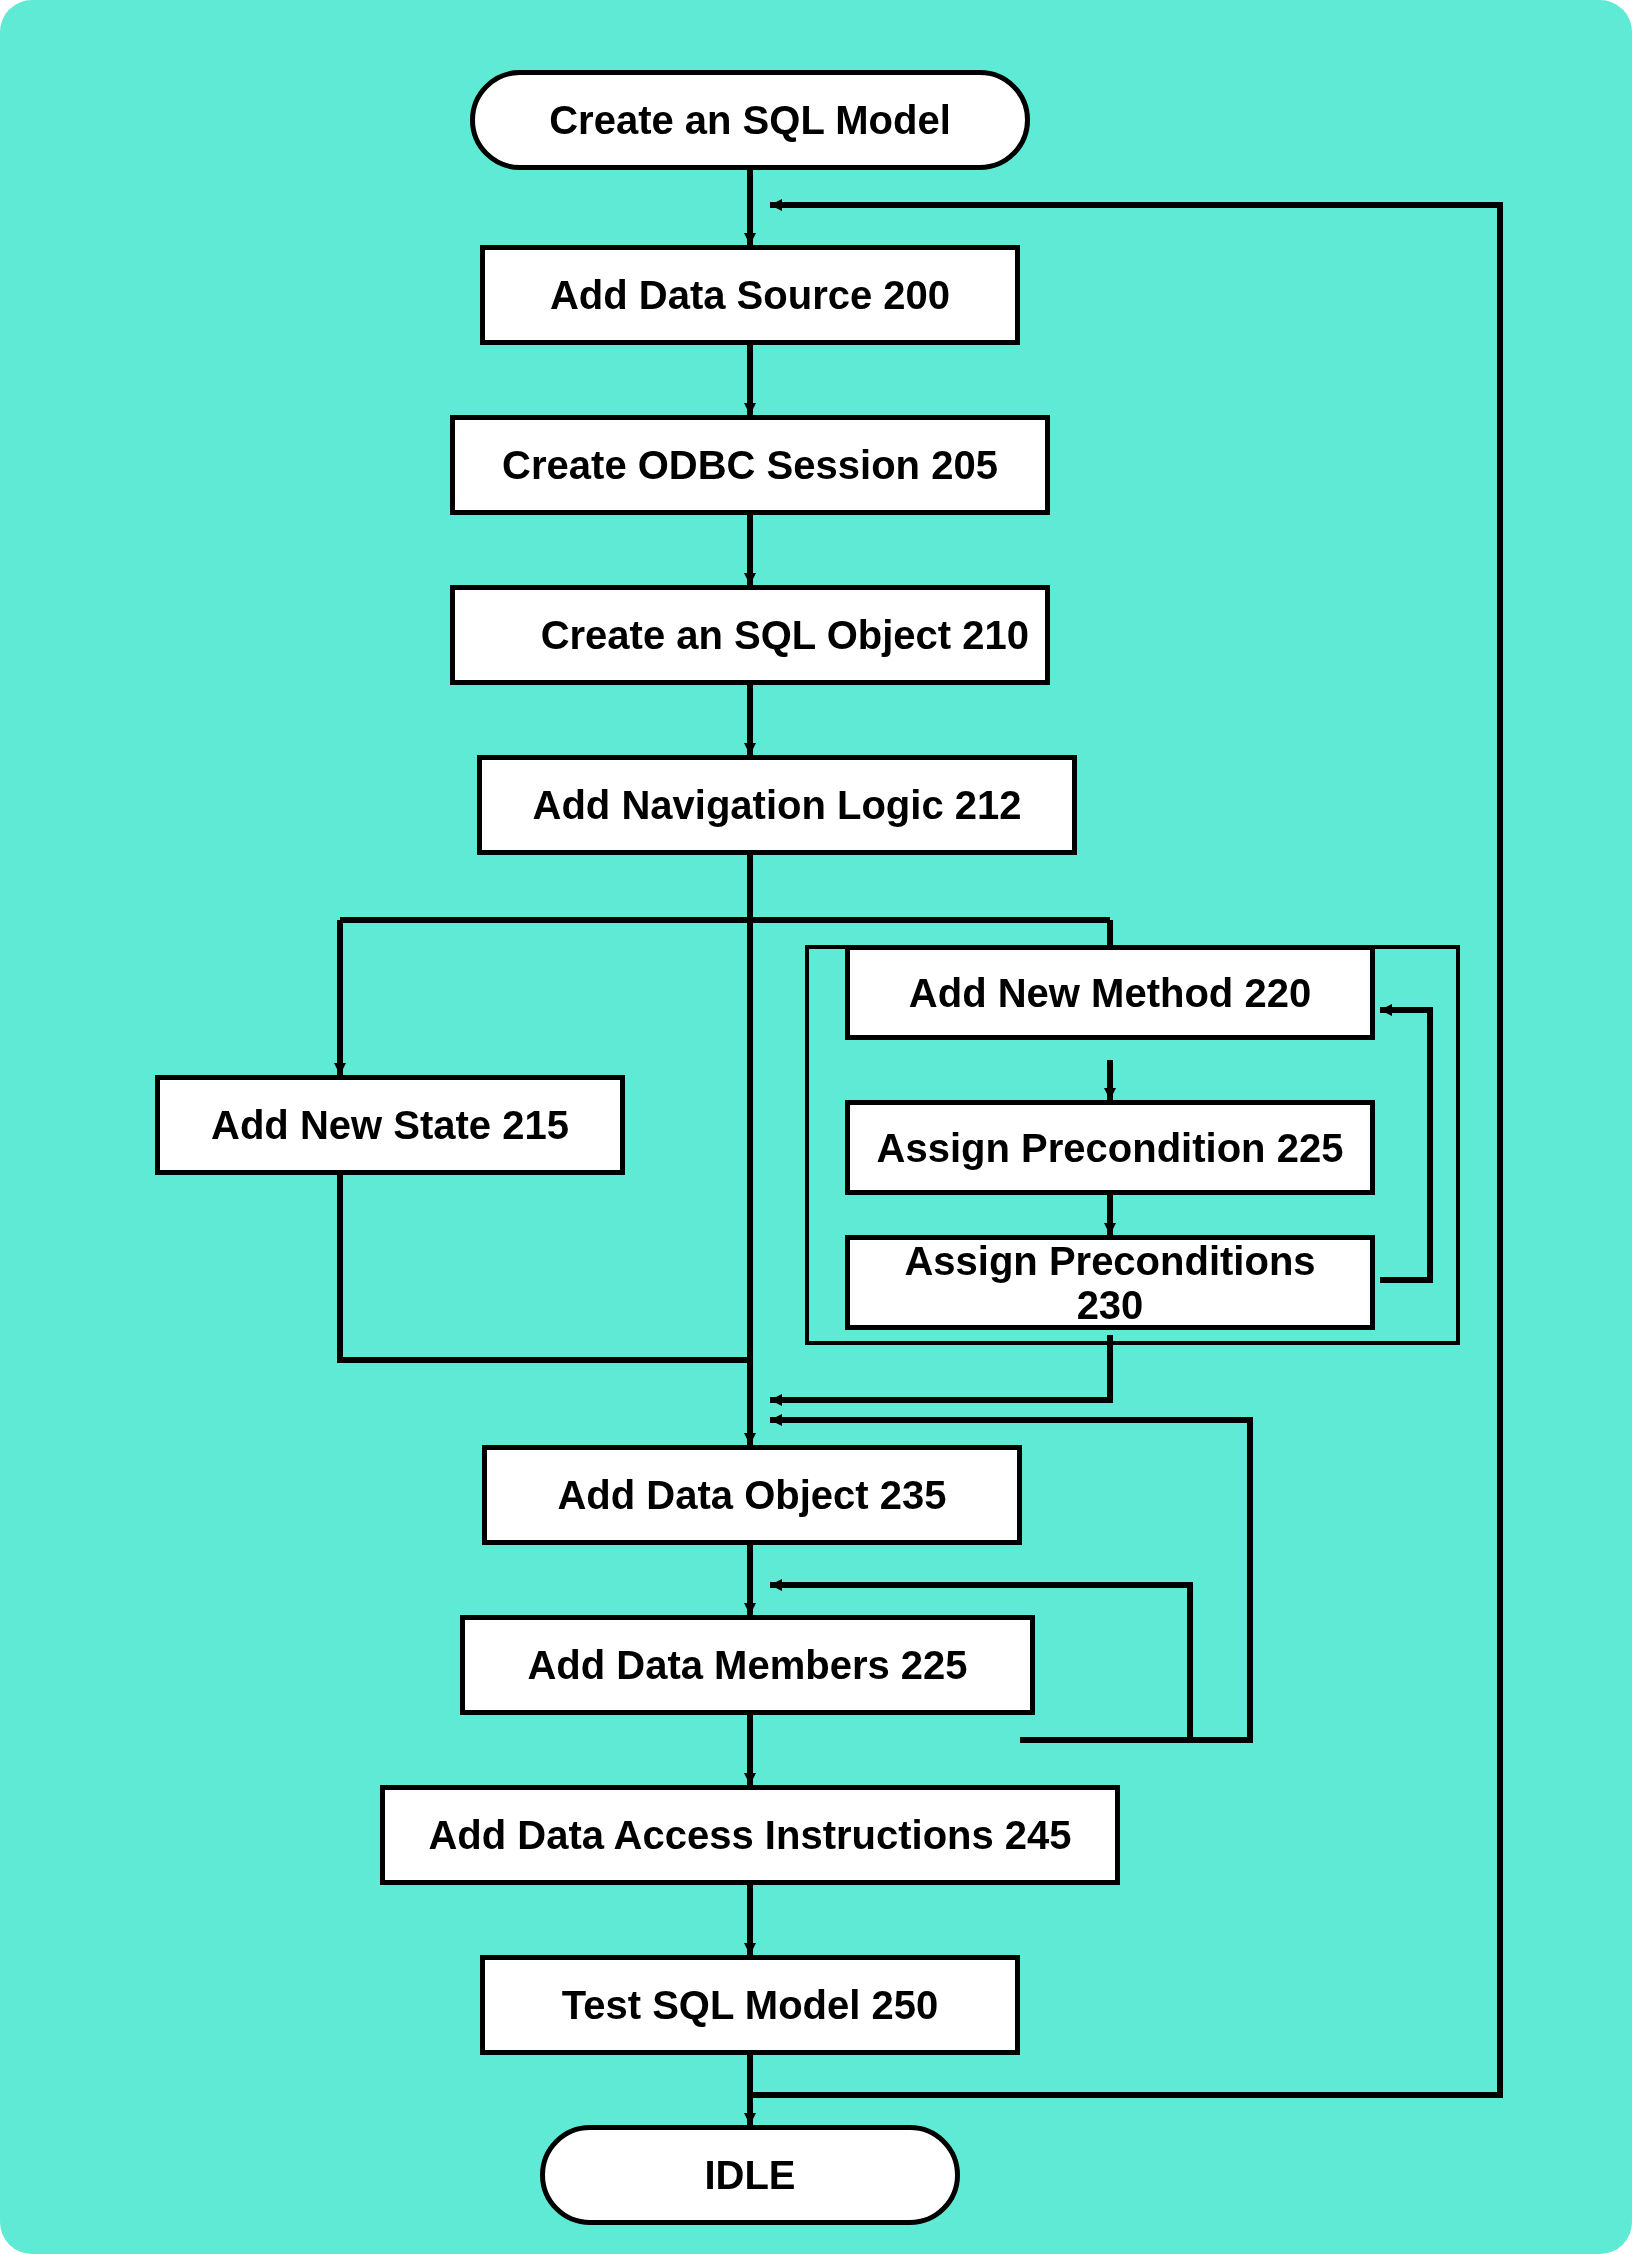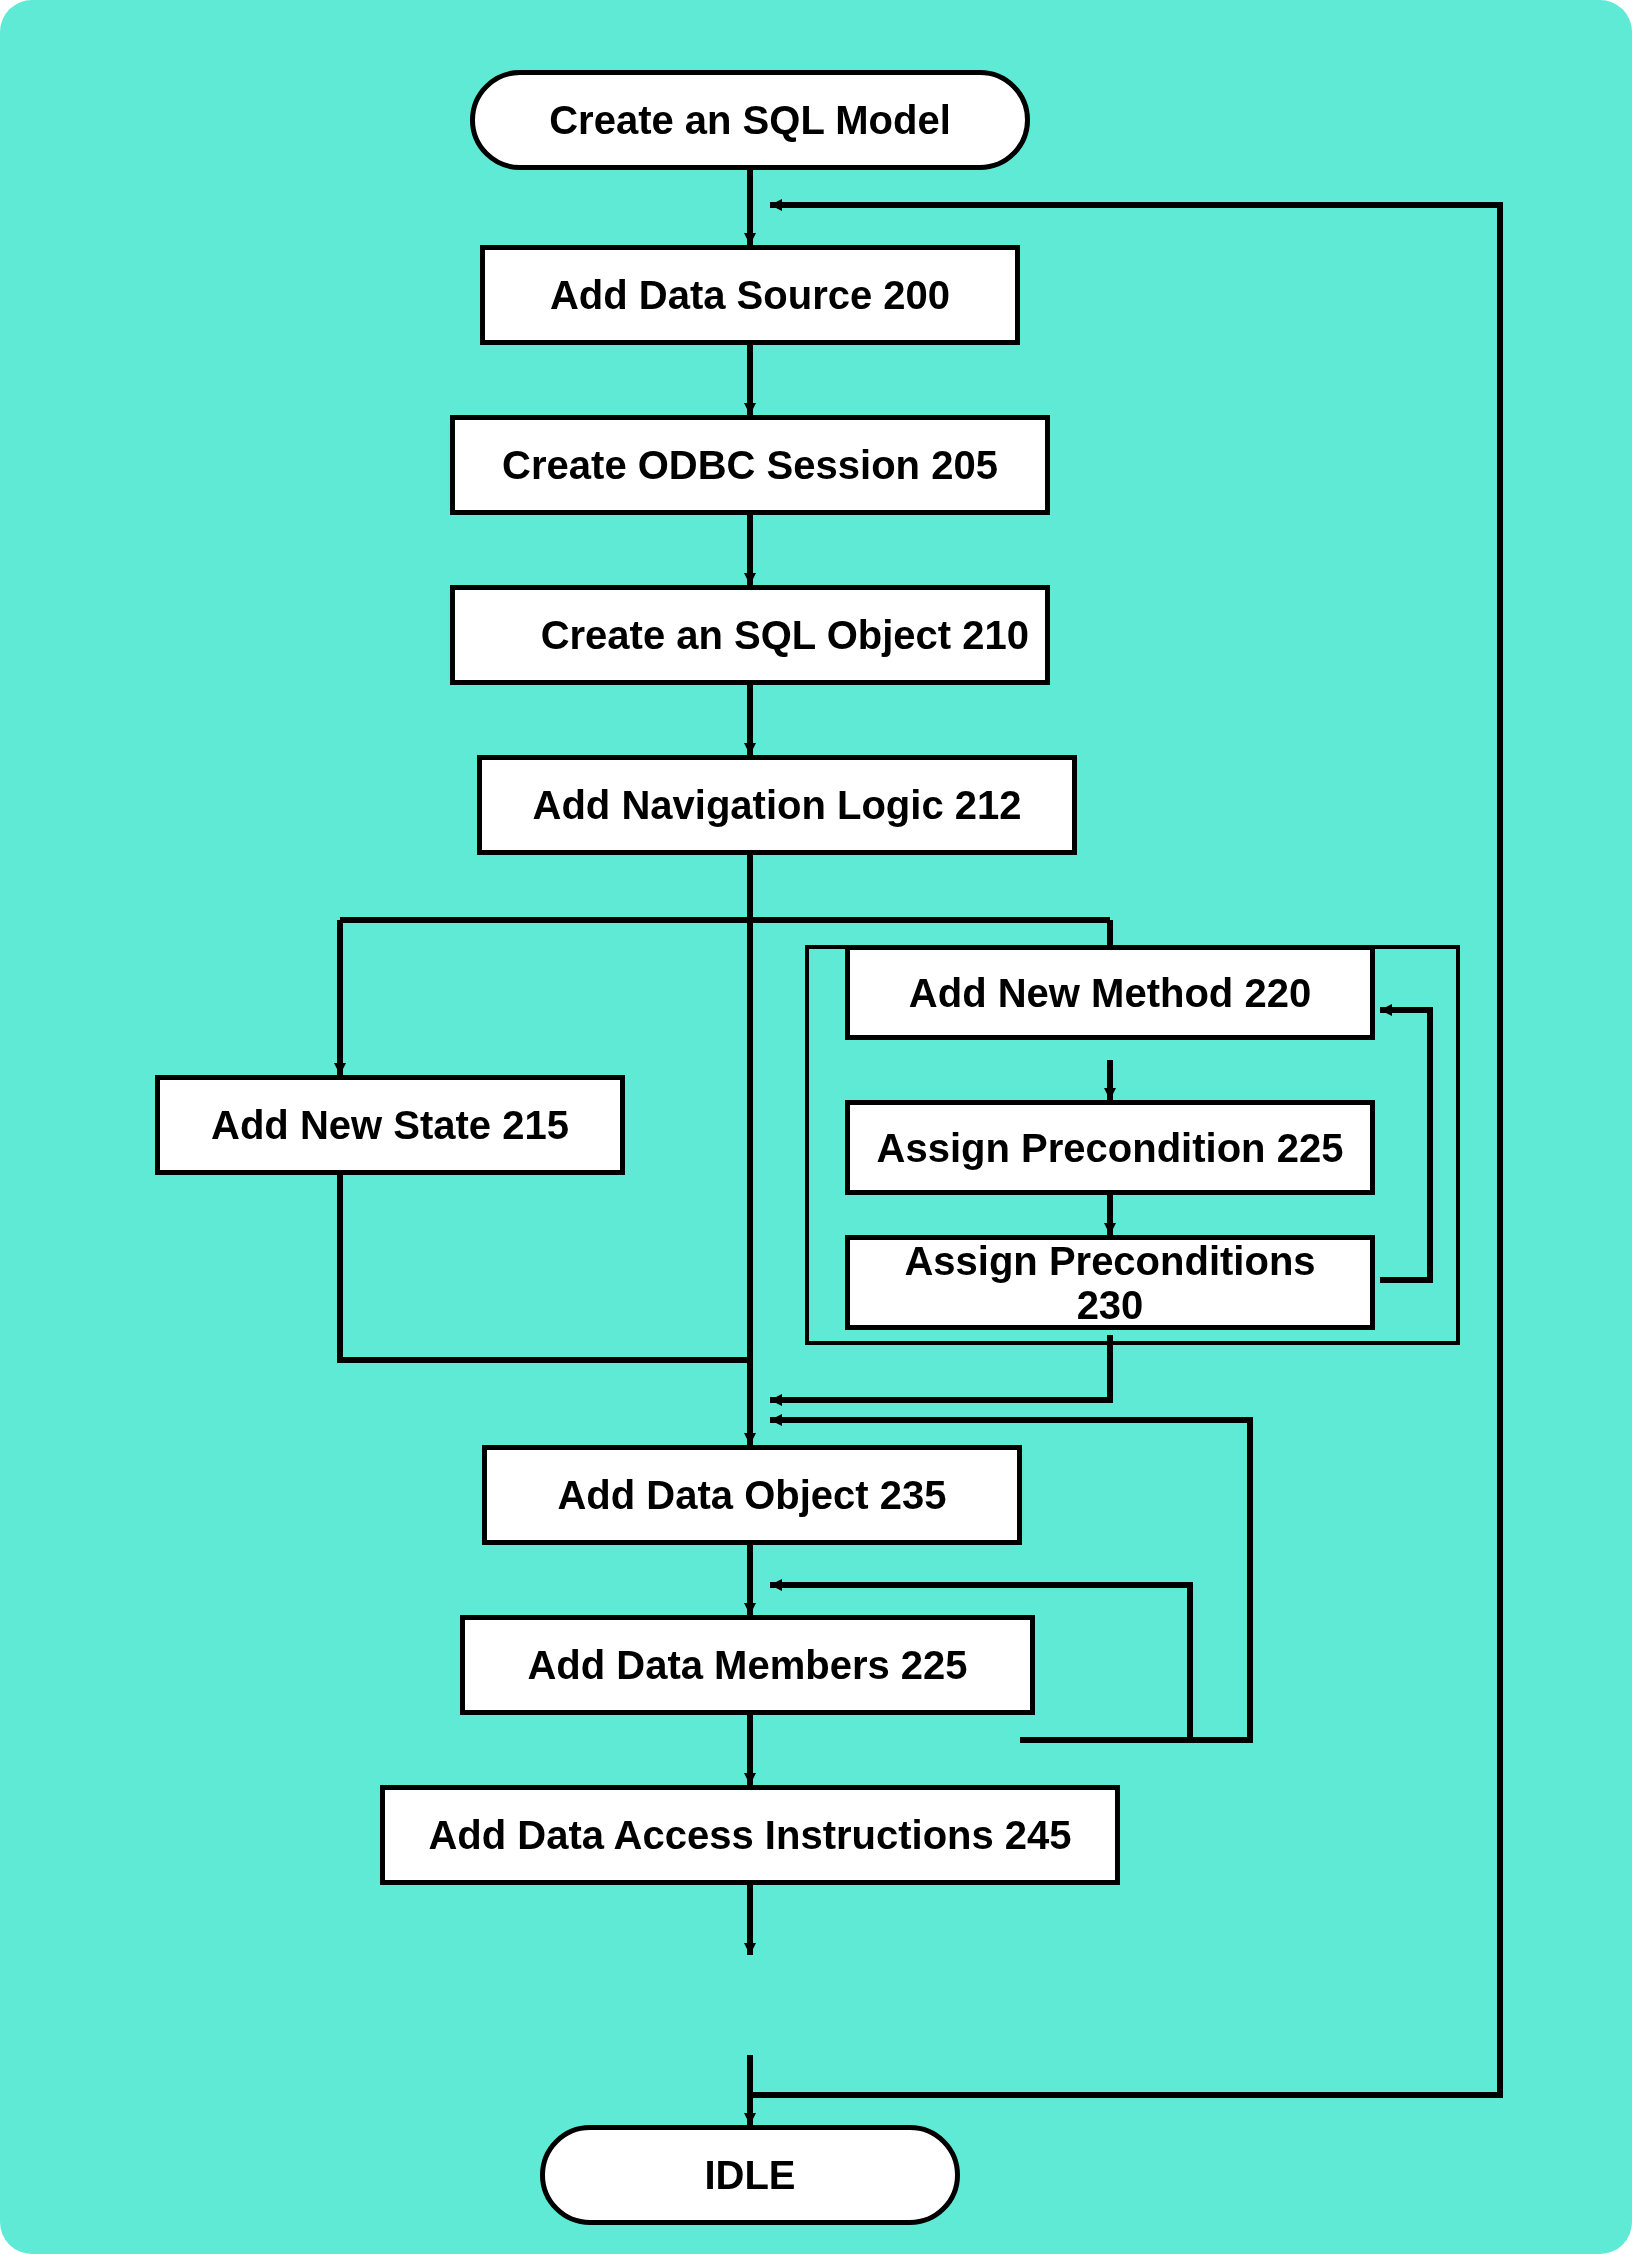--- a/index.html
+++ b/index.html
@@ -146,18 +146,21 @@
   </div>
 
   <div class="node rect" style="left:460px; top:1615px; width:575px; height:100px;">
     <span>Add Data Members 225</span>
   </div>
 
   <div class="node rect" style="left:380px; top:1785px; width:740px; height:100px;">
     <span>Add Data Access Instructions 245</span>
   </div>
 
+  <div class="node rect" style="left:480px; top:1955px; width:540px; height:100px;">
+    <span>Test SQL Model 250</span>
+  </div>
 
   <div class="node terminal" style="left:540px; top:2125px; width:420px; height:100px;">
     <span>IDLE</span>
   </div>
 
 </div>
 
 </body></html>

